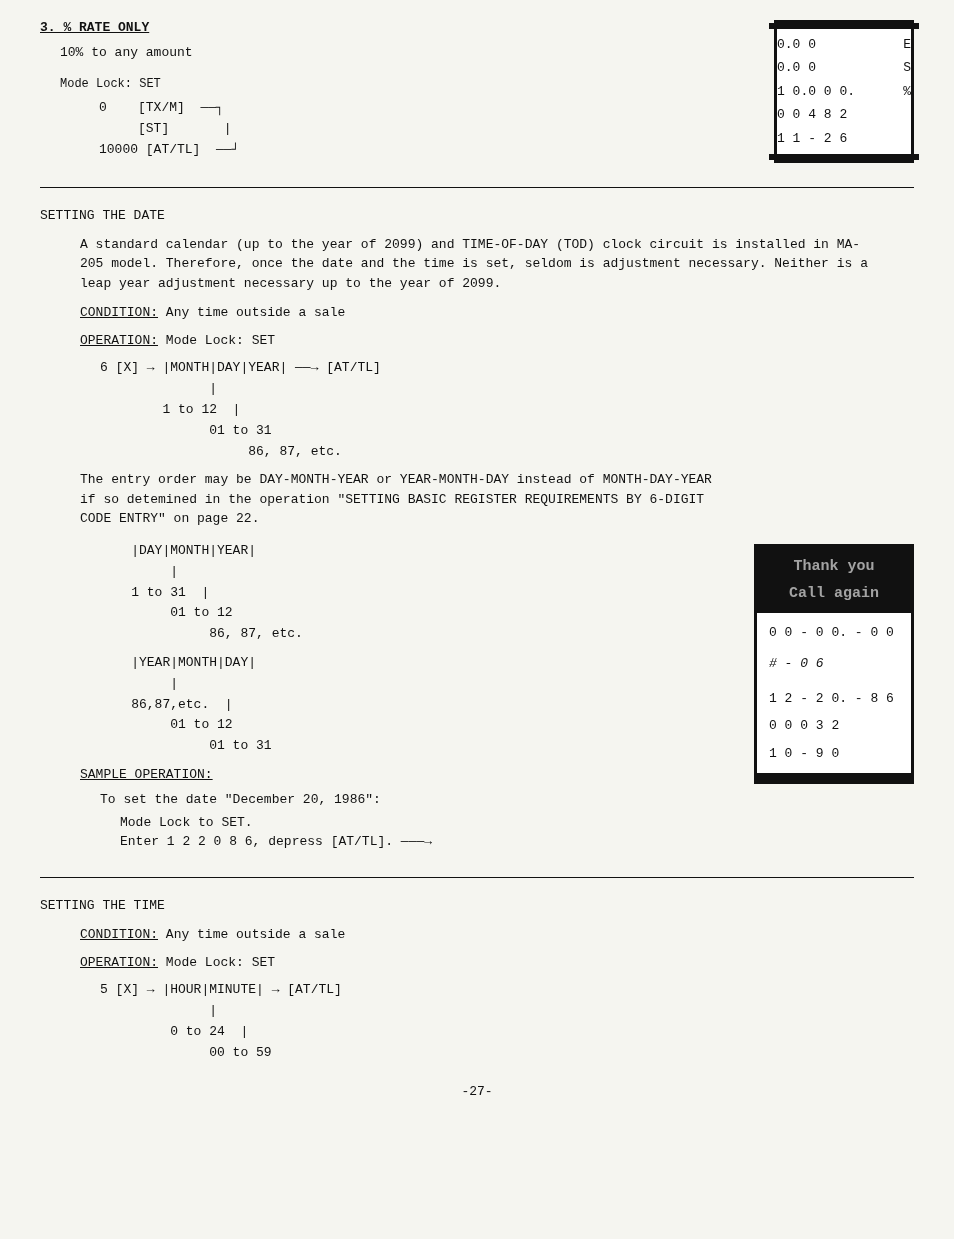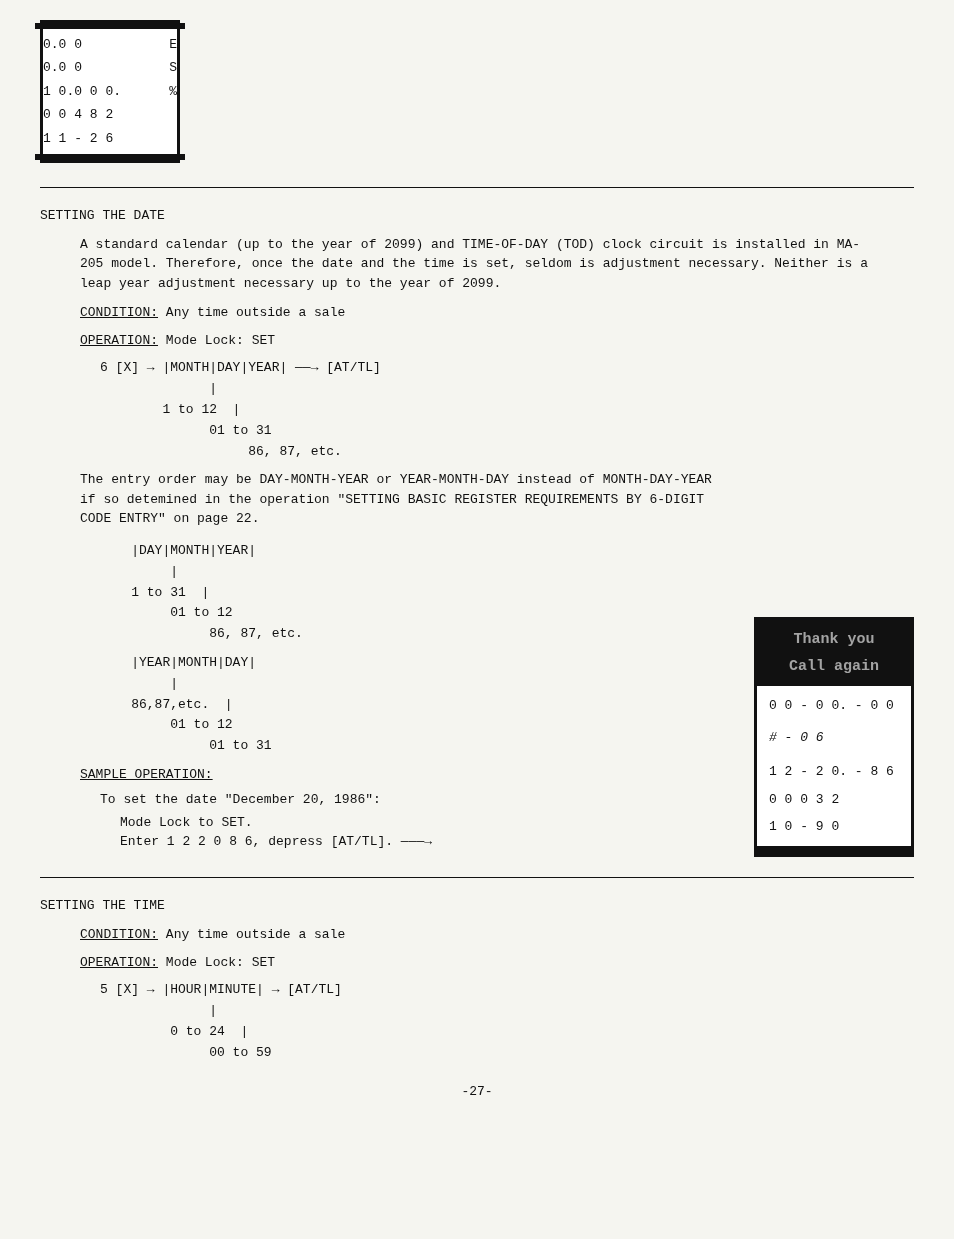--- a/index.html
+++ b/index.html
@@ -87,21 +87,21 @@
     .op-diagram {
       margin: 8px 60px 8px 60px;
       font-family: 'Courier New', Courier, monospace;
       line-height: 1.7;
     }
 
     
     .two-col {
       display: flex;
       gap: 20px;
-      align-items: flex-end;
+      align-items: center;
     }
 
     .main-col {
       flex: 1;
     }
 
     .side-display {
       width: 160px;
       flex-shrink: 0;
     }
@@ -159,20 +159,34 @@
       line-height: 1.6;
       margin: 0;
     }
   </style>
 </head>
 <body>
 
 <div class="page-content">
 
   <div class="top-section">
+    <div class="rate-block">
+      <div class="rate-title">3. % RATE ONLY</div>
+      <div class="rate-desc">10% to any amount</div>
+      <div class="top-op-area">
+        <div class="arrow-lines">
+          <div>Mode Lock: SET</div>
+          <div style="margin-top:4px;">
+            <pre>     0    [TX/M]  ——┐
+          [ST]       |
+     10000 [AT/TL]  ——┘</pre>
+          </div>
+        </div>
+      </div>
+    </div>
 
     <div style="margin-top: 0; position: relative; top: 0;">
       <div class="display-box" style="width:140px; padding: 4px 0;">
         <div style="background:#111; height:6px; margin:-4px -8px 4px -8px;"></div>
         <div class="display-line">
           <span>0.0 0</span>
           <span>E</span>
         </div>
         <div class="display-line">
           <span>0.0 0</span>

